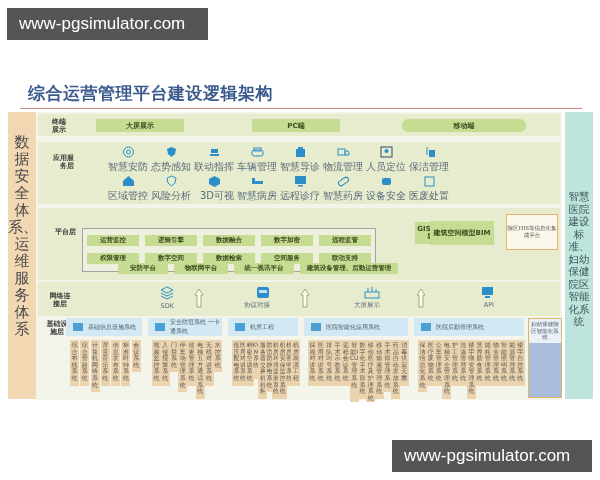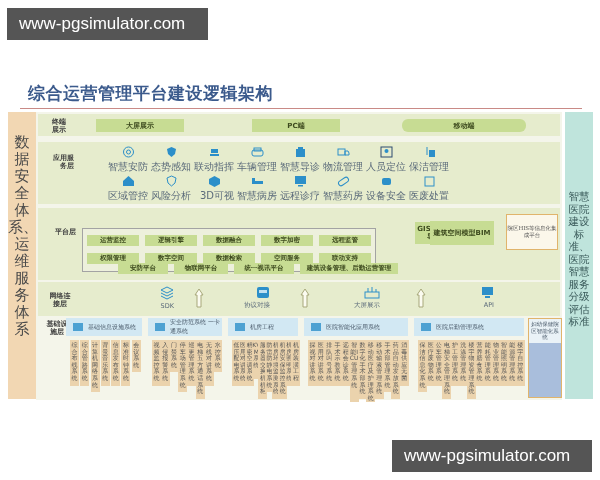--- a/index.html
+++ b/index.html
@@ -36,21 +36,21 @@
 <div class="wm wm-top">www-pgsimulator.com</div>
 
 <div class="title">综合运营管理平台建设逻辑架构</div>
 <div class="title-rule"></div>
 
 <div class="left-band">
   <div class="vtext" id="lbtxt">数据安全体系、运维服务体系</div>
 </div>
 
 <div class="right-band">
-  <div class="vtext">智慧医院建设标准、医院智慧服务分级评估标准</div>
+  <div class="vtext">智慧医院建设标准、妇幼保健院区智能化系统</div>
 </div>
 
 <div class="main">
 
   <div class="row" style="top:2px;height:22px;">
     <div class="lbl" style="left:14px;top:4px;width:14px;">终端展示</div>
     <div class="gbtn" style="left:58px;top:5px;width:88px;height:13px;">大屏展示</div>
     <div class="gbtn" style="left:214px;top:5px;width:88px;height:13px;">PC端</div>
     <div class="gbtn" style="left:364px;top:5px;width:124px;height:13px;border-radius:6px;">移动端</div>
   </div>

